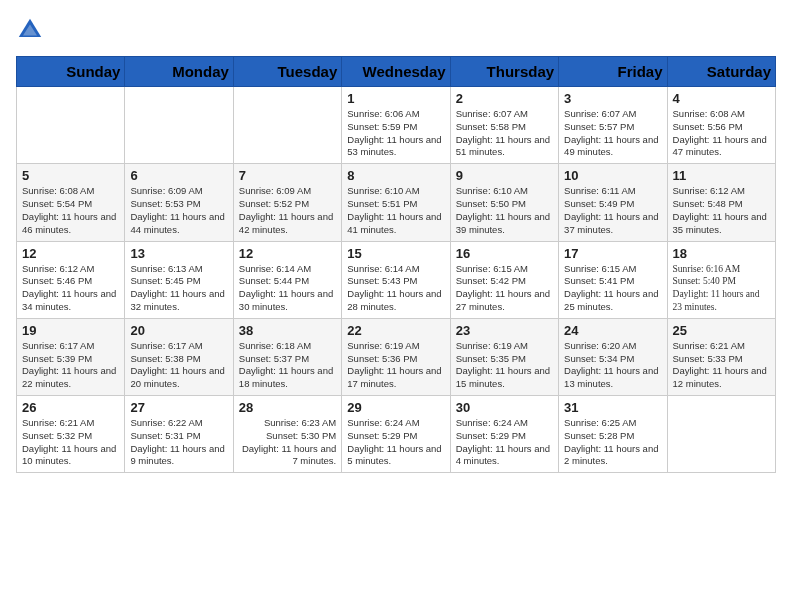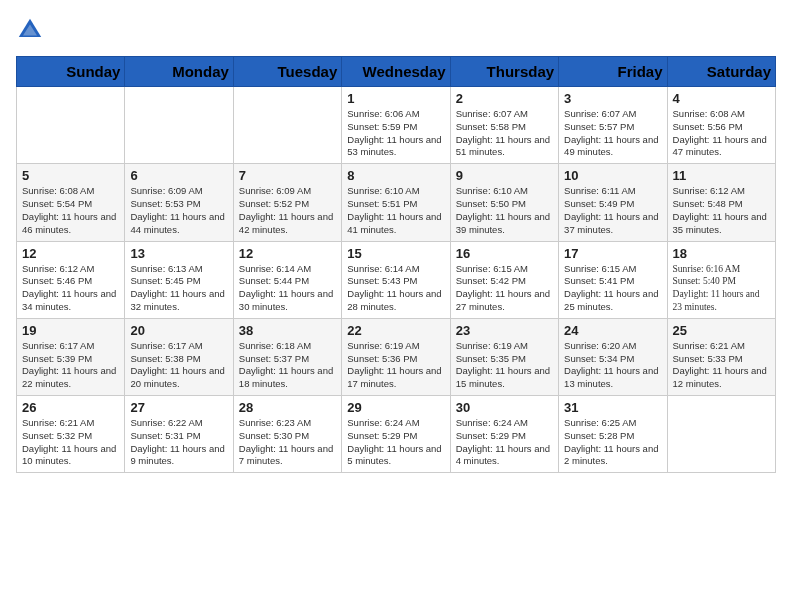--- a/index.html
+++ b/index.html
@@ -296,21 +296,21 @@
 Daylight: 11 hours and 10 minutes.</div>
         </td>
         <td>
           <span class="day-num">27</span>
           <div class="day-info" style="white-space: pre-line;">Sunrise: 6:22 AM
 Sunset: 5:31 PM
 Daylight: 11 hours and 9 minutes.</div>
         </td>
         <td>
           <span class="day-num">28</span>
-          <div class="day-info" style="white-space: pre-line;">Sunrise: 6:23 AM
+          <div class="day-info" style="white-space: pre-line; text-align: right;">Sunrise: 6:23 AM
 Sunset: 5:30 PM
 Daylight: 11 hours and 7 minutes.</div>
         </td>
         <td>
           <span class="day-num">29</span>
           <div class="day-info" style="white-space: pre-line;">Sunrise: 6:24 AM
 Sunset: 5:29 PM
 Daylight: 11 hours and 5 minutes.</div>
         </td>
         <td>

